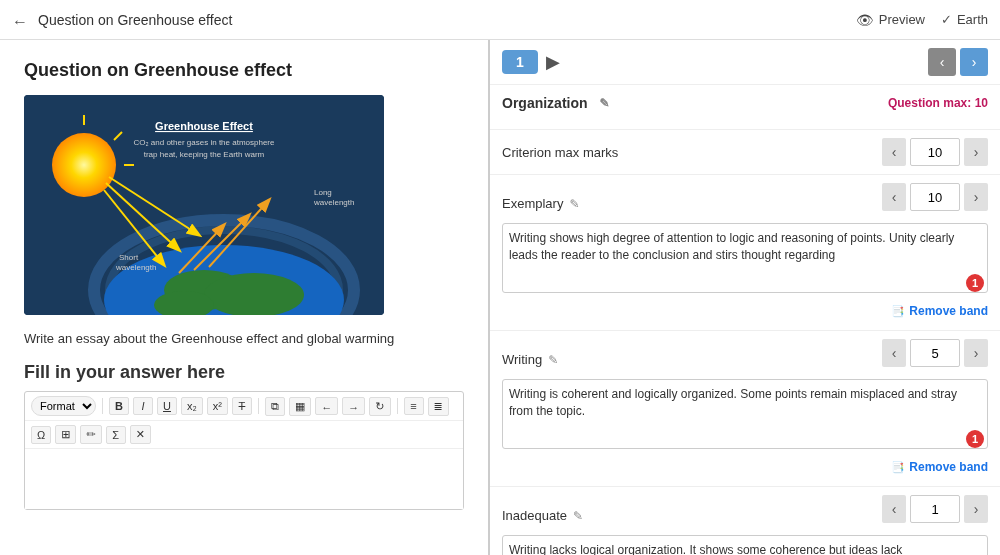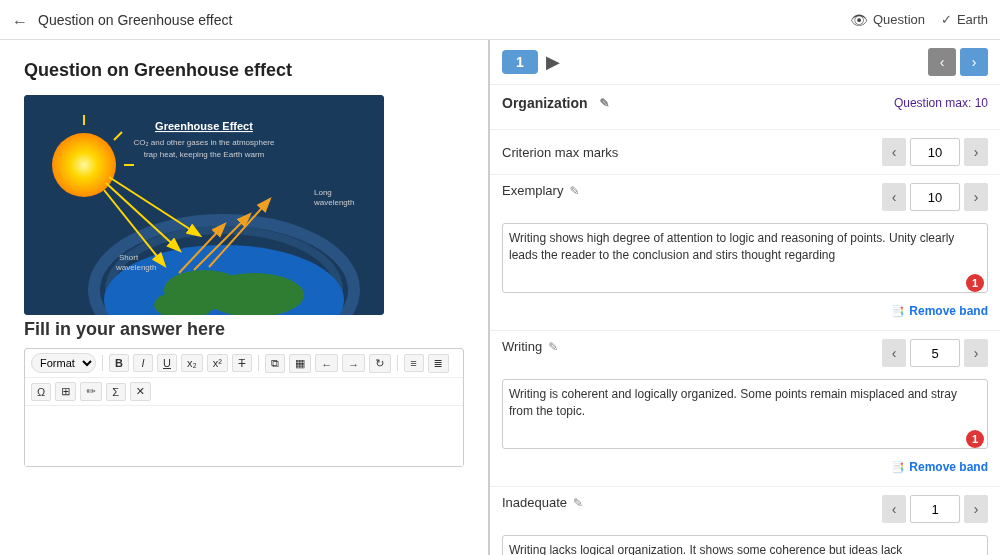--- a/index.html
+++ b/index.html
@@ -28,21 +28,21 @@
     }
 
     
     .left-panel {
       width: 490px; flex-shrink: 0; overflow-y: auto; padding: 20px 24px;
       border-right: 2px solid #ccc;
     }
     .question-title { font-size: 18px; font-weight: bold; color: #222; margin-bottom: 14px; }
     .greenhouse-image {
       width: 360px; height: 220px; background: #1a3a5c;
-      border-radius: 4px; margin-bottom: 4px;
+      border-radius: 4px; margin-bottom: 16px;
       position: relative; overflow: hidden;
     }
     .greenhouse-image svg { width: 100%; height: 100%; }
     .question-text { font-size: 13px; color: #333; margin-bottom: 16px; }
     .fill-answer { font-size: 18px; font-weight: bold; color: #333; margin-bottom: 8px; }
 
     
     .editor-toolbar {
       border: 1px solid #ccc; border-radius: 3px;
     }
@@ -83,21 +83,21 @@
       width: 28px; height: 28px; border-radius: 3px; cursor: pointer;
       font-size: 14px; display: flex; align-items: center; justify-content: center;
     }
     .nav-arrow.right { background: #5b9bd5; }
 
     
     .criterion-section { background: #fff; padding: 10px 12px; border-bottom: 1px solid #eee; }
     .criterion-header { display: flex; align-items: center; justify-content: space-between; margin-bottom: 8px; }
     .criterion-title { font-size: 14px; font-weight: bold; color: #333; display: flex; align-items: center; gap: 12px; }
     .edit-icon { color: #888; cursor: pointer; font-size: 12px; }
-    .question-max { font-size: 12px; color: #4c1d95; }
+    .question-max { font-size: 12px; color: #be185d; font-weight: bold; }
 
     
     .score-row {
       display: flex; align-items: center; justify-content: space-between;
       padding: 8px 12px; background: #fff; border-bottom: 1px solid #eee;
     }
     .score-label { font-size: 13px; color: #333; display: flex; align-items: center; gap: 6px; }
     .score-controls { display: flex; align-items: center; gap: 4px; }
     .score-btn {
       background: #e0e0e0; border: none; width: 24px; height: 28px;
@@ -107,21 +107,21 @@
     .score-input {
       width: 50px; height: 28px; text-align: center; border: 1px solid #ccc;
       border-radius: 2px; font-size: 13px;
     }
 
     
     .band-section {
       background: #fff; border-bottom: 1px solid #eee; padding-bottom: 4px;
     }
     .band-score-row {
-      display: flex; align-items: flex-start; justify-content: space-between;
+      display: flex; align-items: flex-end; justify-content: space-between;
       padding: 8px 12px;
     }
     .band-textarea-wrap { padding: 4px 12px; position: relative; }
     .band-textarea {
       width: 100%; height: 70px; border: 1px solid #ccc; border-radius: 3px;
       padding: 6px; font-size: 12px; color: #333; resize: none;
       font-family: Arial, sans-serif; line-height: 1.4;
     }
     .band-error-badge {
       position: absolute; right: 16px; bottom: 8px;
@@ -143,21 +143,21 @@
 <body>
 
 <div class="topbar">
   <div class="topbar-left">
     <span class="back-btn">←</span>
     <span class="topbar-title">Question on Greenhouse effect</span>
   </div>
   <div class="topbar-right">
     <span class="preview-btn">
       <span style="font-size:14px;">👁</span>
-      <span>Question</span>
+      <span>Preview</span>
     </span>
     <span class="done-btn">
       <span class="checkmark">✓</span>
       <span>Earth</span>
     </span>
   </div>
 </div>
 
 <div class="main-content">
 
@@ -218,20 +218,21 @@
         <text x="180" y="62" text-anchor="middle" fill="#ccc" font-size="8">trap heat, keeping the Earth warm</text>
 
         <text x="290" y="100" fill="#ccc" font-size="8">Long</text>
         <text x="290" y="110" fill="#ccc" font-size="8">wavelength</text>
 
         <text x="95" y="165" fill="#ccc" font-size="8">Short</text>
         <text x="92" y="175" fill="#ccc" font-size="8">wavelength</text>
       </svg>
     </div>
 
+    <div class="question-text">Write an essay about the Greenhouse effect and global warming</div>
     <div class="fill-answer">Fill in your answer here</div>
 
     <div class="editor-toolbar">
       <div class="toolbar-row">
         <select class="toolbar-select">
           <option>Format</option>
         </select>
         <div class="toolbar-divider"></div>
         <button class="toolbar-btn">
             <b>B</b>

